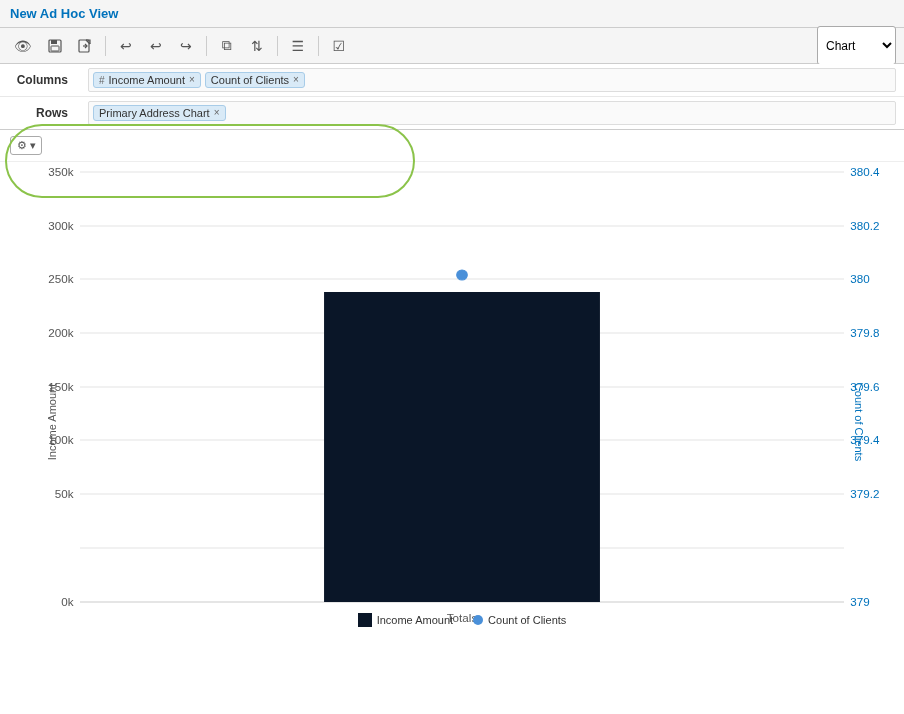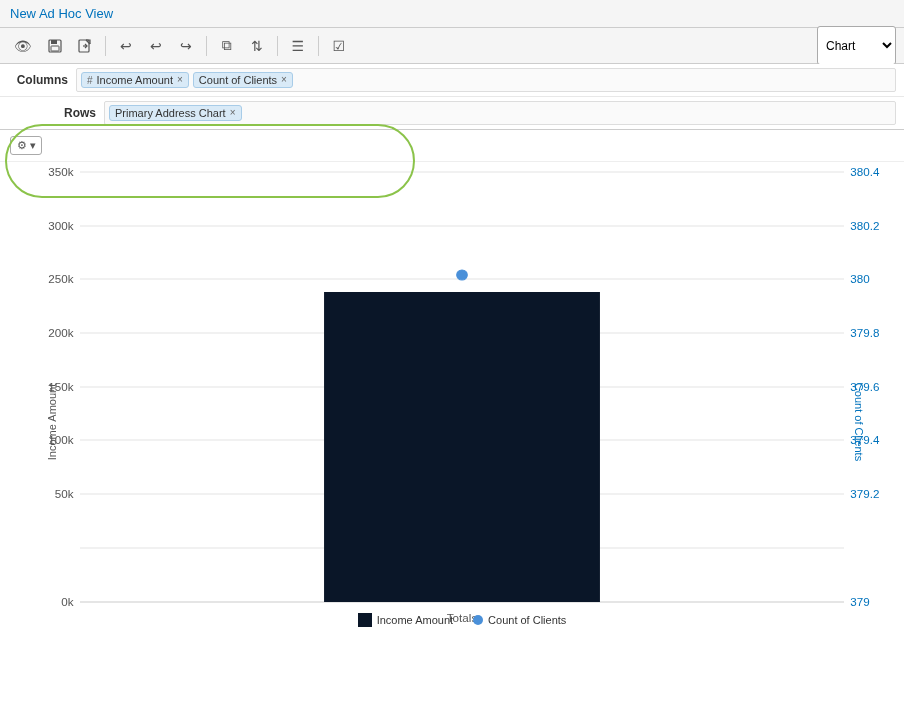--- a/index.html
+++ b/index.html
@@ -7,21 +7,21 @@
 
     .header-bar {
       background: #f5f5f5;
       border-bottom: 1px solid #ccc;
       padding: 6px 10px;
       display: flex;
       align-items: center;
     }
     .header-title {
       color: #0072bc;
-      font-weight: normal;
+      font-weight: bold;
       font-size: 13px;
     }
 
     .toolbar {
       background: #f5f5f5;
       border-bottom: 1px solid #ccc;
       padding: 4px 8px;
       display: flex;
       align-items: center;
       gap: 4px;
@@ -57,22 +57,23 @@
     .fields-panel {
       background: #fff;
       border-bottom: 1px solid #ccc;
     }
     .fields-row {
       display: flex;
       align-items: center;
       padding: 4px 8px;
       border-bottom: 1px solid #e8e8e8;
       min-height: 30px;
-    }
-    .fields-row:last-child { border-bottom: none; margin-left: 28px; }
+      gap: 12px;
+    }
+    .fields-row:last-child { border-bottom: none; }
     .fields-label {
       font-weight: bold;
       color: #333;
       width: 60px;
       text-align: right;
       margin-right: 8px;
       font-size: 12px;
     }
     .fields-area {
       display: flex;

